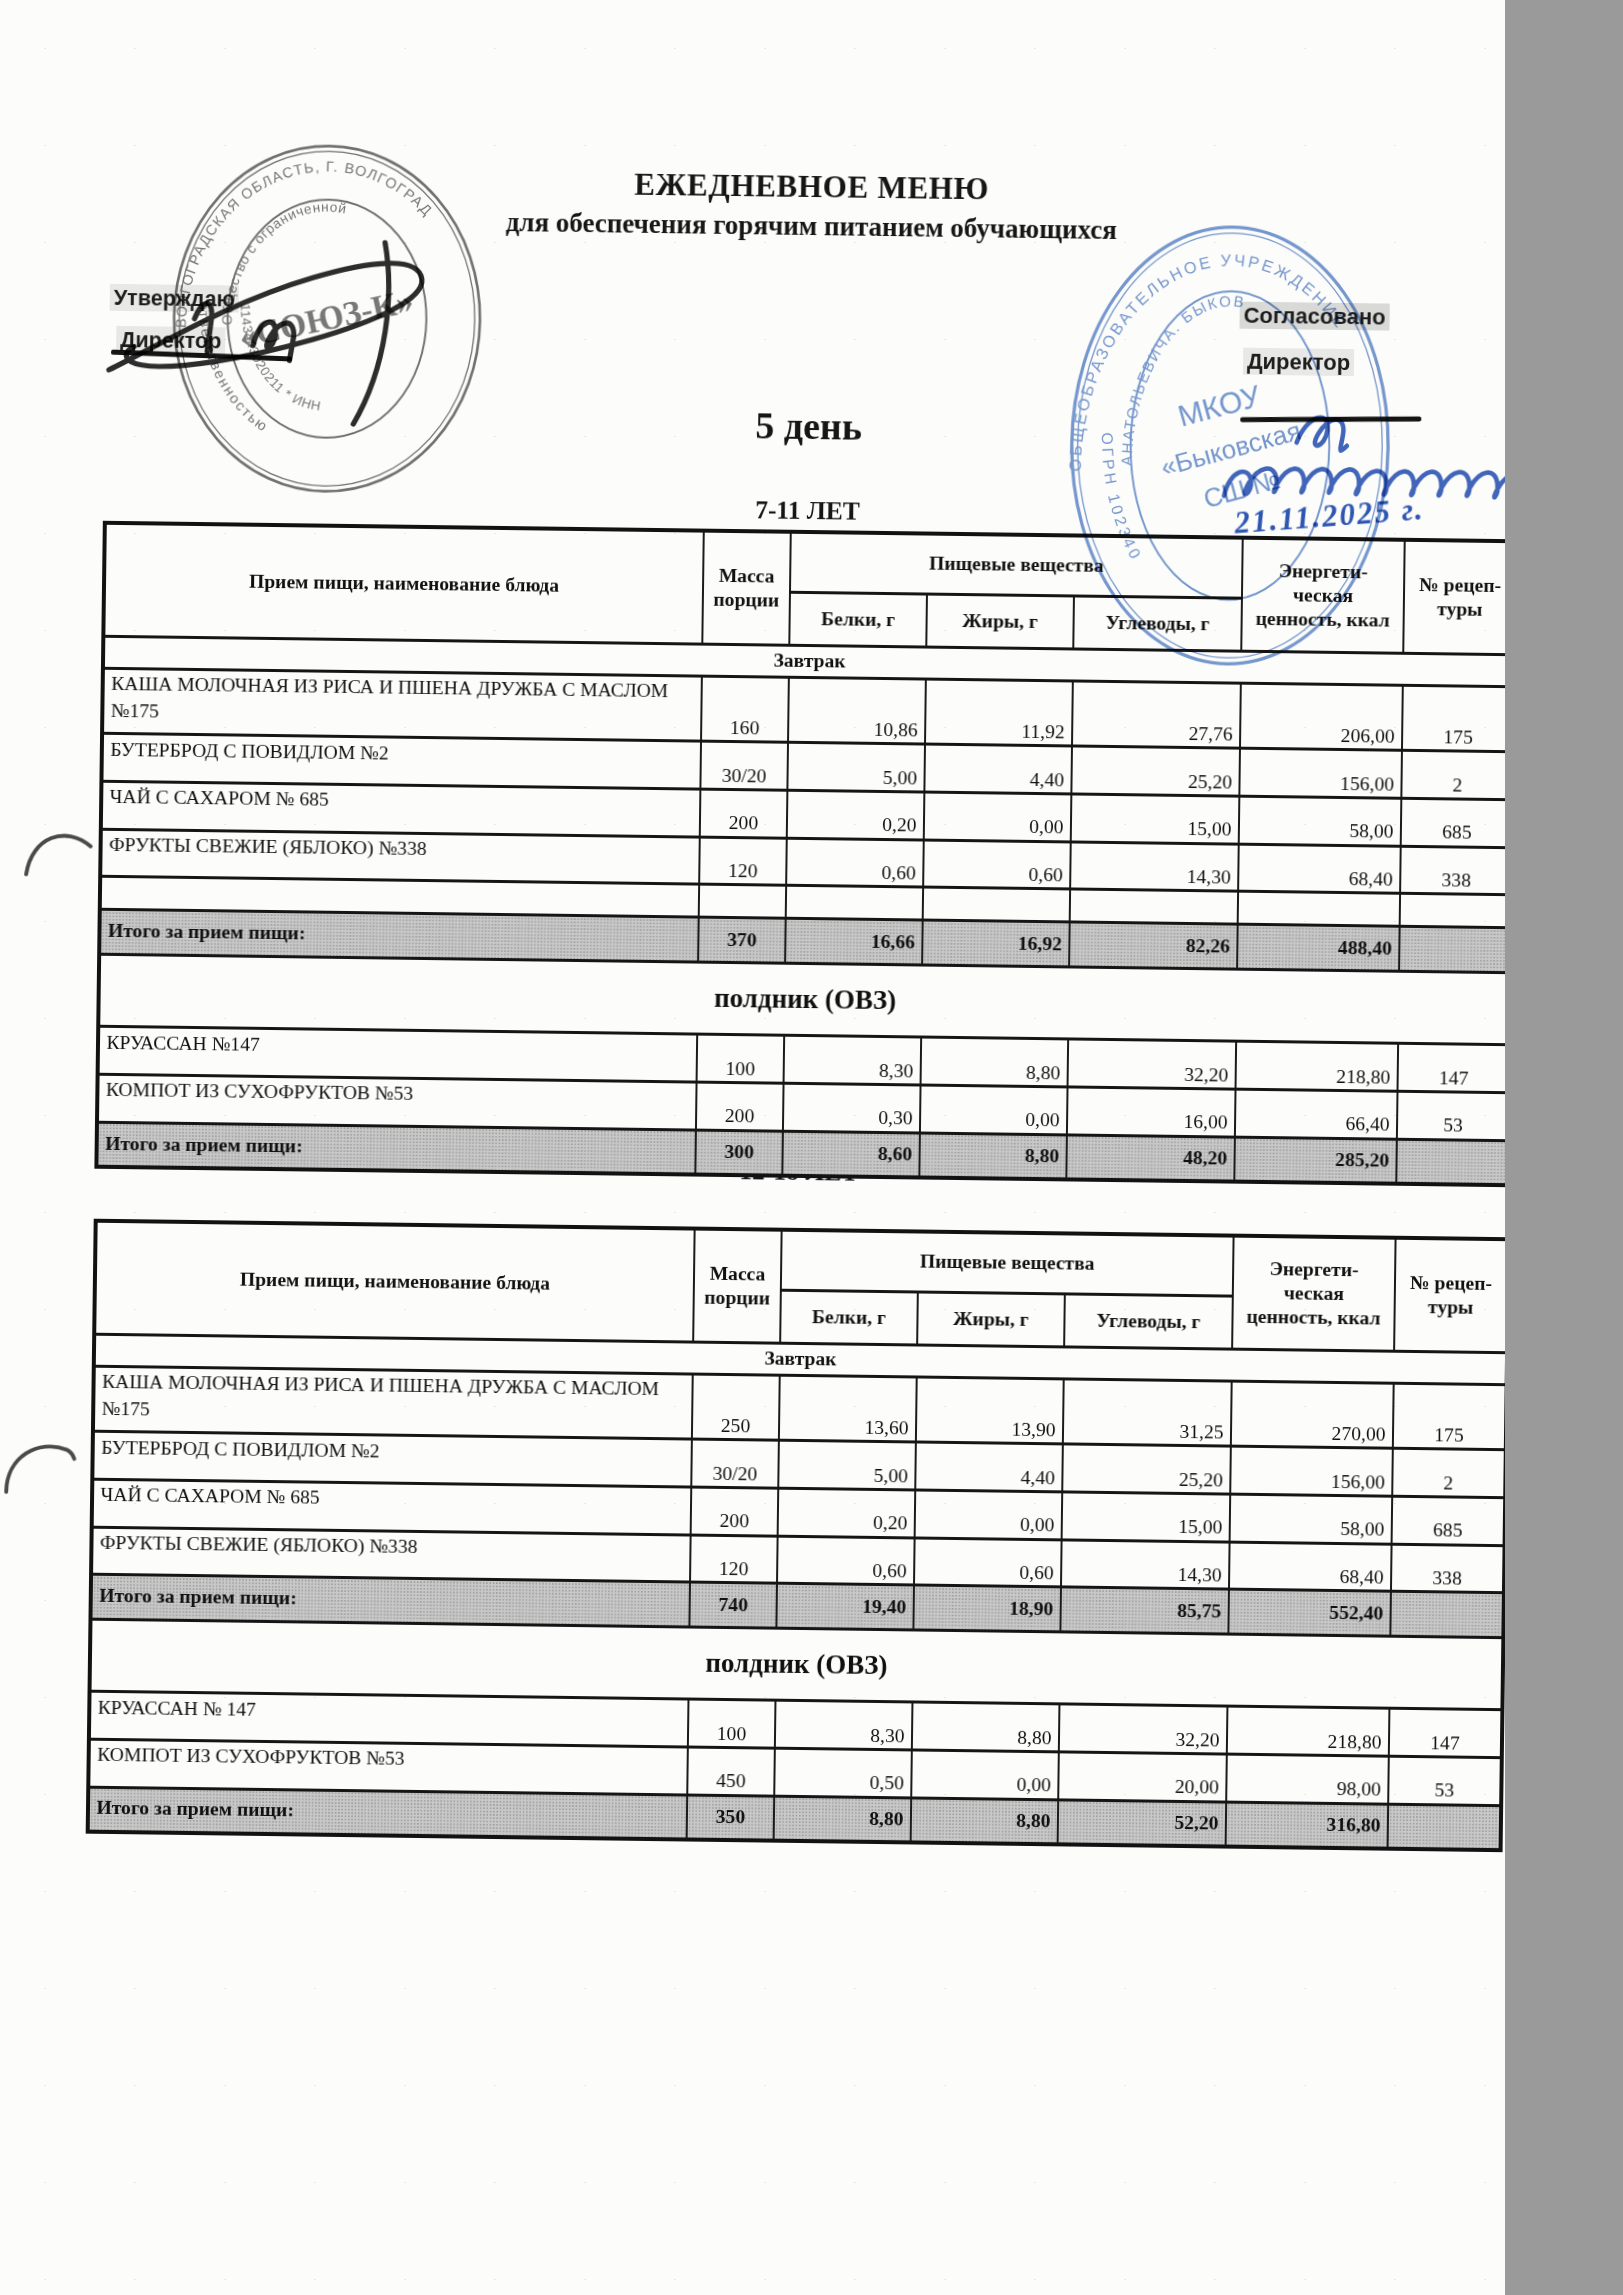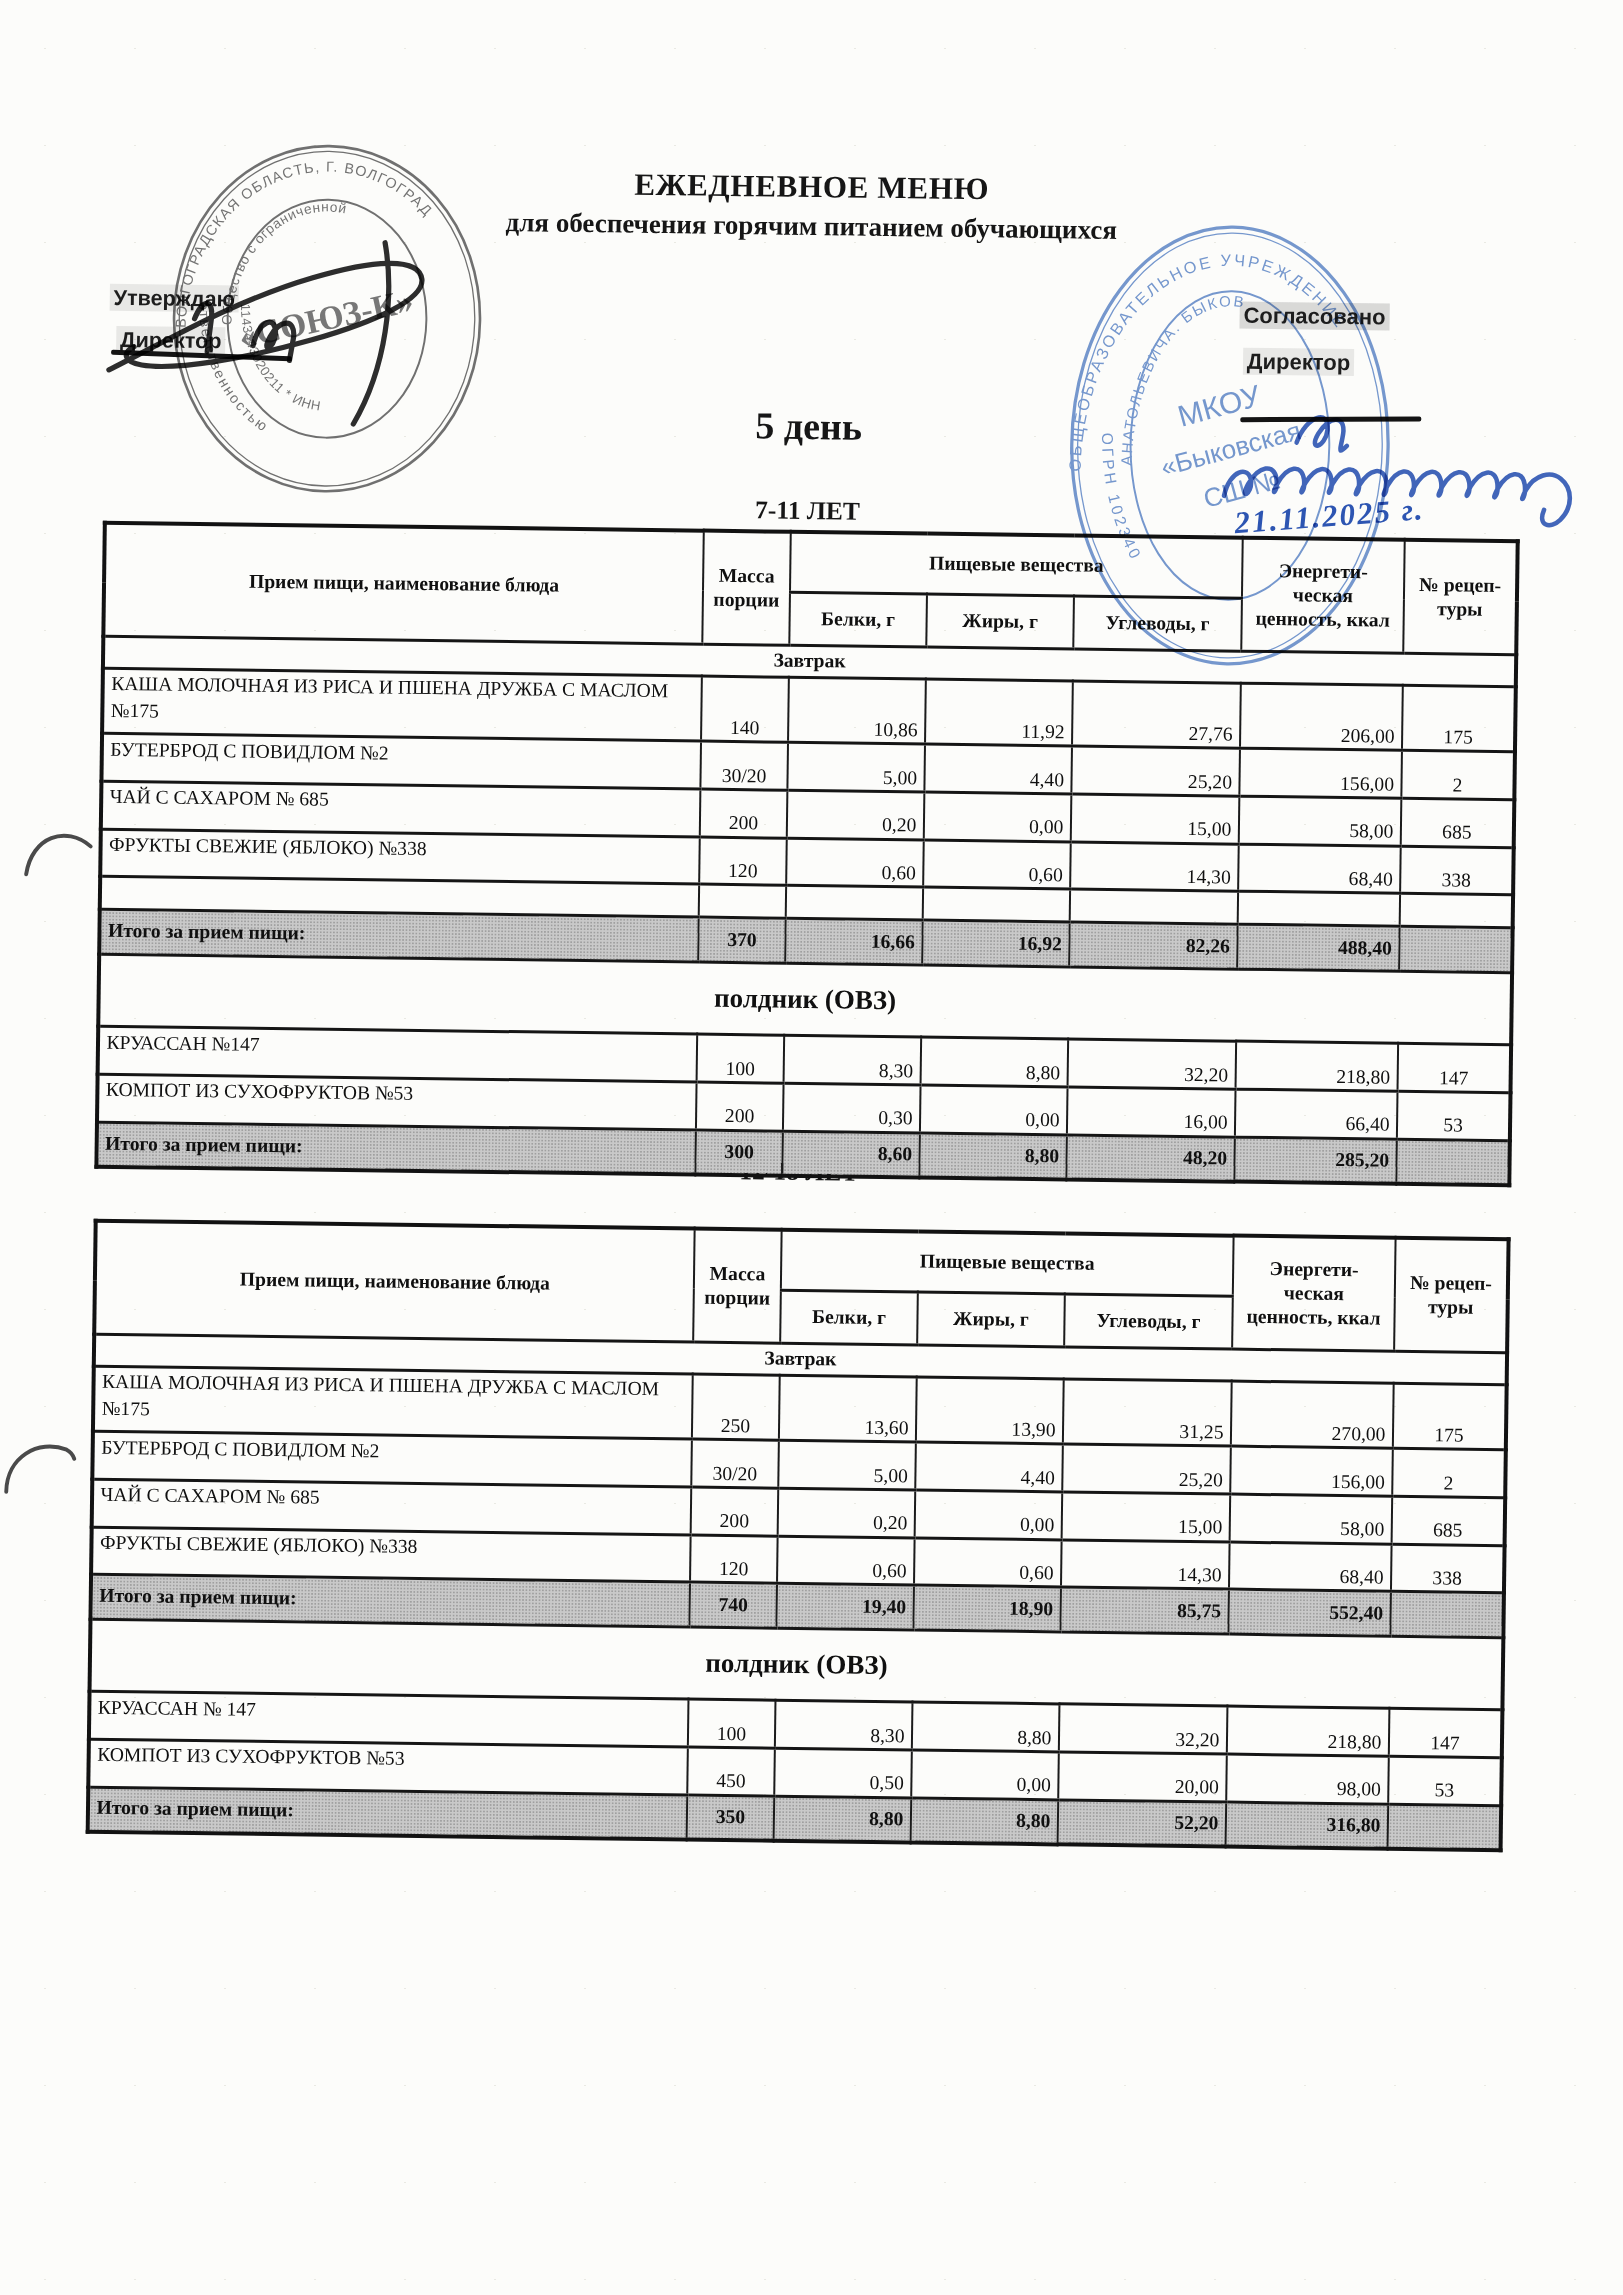--- a/index.html
+++ b/index.html
@@ -1,17 +1,17 @@
 <!DOCTYPE html>
 <html style="font-size:10.5px"><head>
 <meta charset="utf-8">
 <style>
   html,body{margin:0;padding:0;background:#9a9a9a;}
   .page{
-    position:relative;width:1623px;height:2295px;overflow:hidden;
+    position:relative;width:1505px;height:2295px;overflow:hidden;
     background-color:#fcfcfa;
     background-image:
       radial-gradient(#e9e9e3 1px, transparent 1px),
       radial-gradient(#f1f1ec 0.7px, transparent 0.7px);
     background-size:90px 97px, 54px 46px;
     font-family:"Liberation Serif","DejaVu Serif",serif;
     color:#161616;
   }
   .tilt{position:absolute;inset:0;transform:rotate(0.75deg);transform-origin:811px 209px;}
 
@@ -131,21 +131,21 @@
       <th>Белки, г</th>
       <th>Жиры, г</th>
       <th>Углеводы, г</th>
     </tr>
     <tr class="r-label">
       <td colspan="7">Завтрак</td>
     </tr>
     <tr class="r-dish-tall">
       <td class="cell-name">КАША  МОЛОЧНАЯ ИЗ РИСА И ПШЕНА ДРУЖБА С МАСЛОМ
 №175</td>
-      <td class="cell-mass">140</td>
+      <td class="cell-mass">160</td>
       <td class="cell-num">10,86</td>
       <td class="cell-num">11,92</td>
       <td class="cell-num">27,76</td>
       <td class="cell-num">206,00</td>
       <td class="cell-recipe">175</td>
     </tr>
     <tr class="r-dish">
       <td class="cell-name">БУТЕРБРОД С ПОВИДЛОМ №2</td>
       <td class="cell-mass">30/20</td>
       <td class="cell-num">5,00</td>

